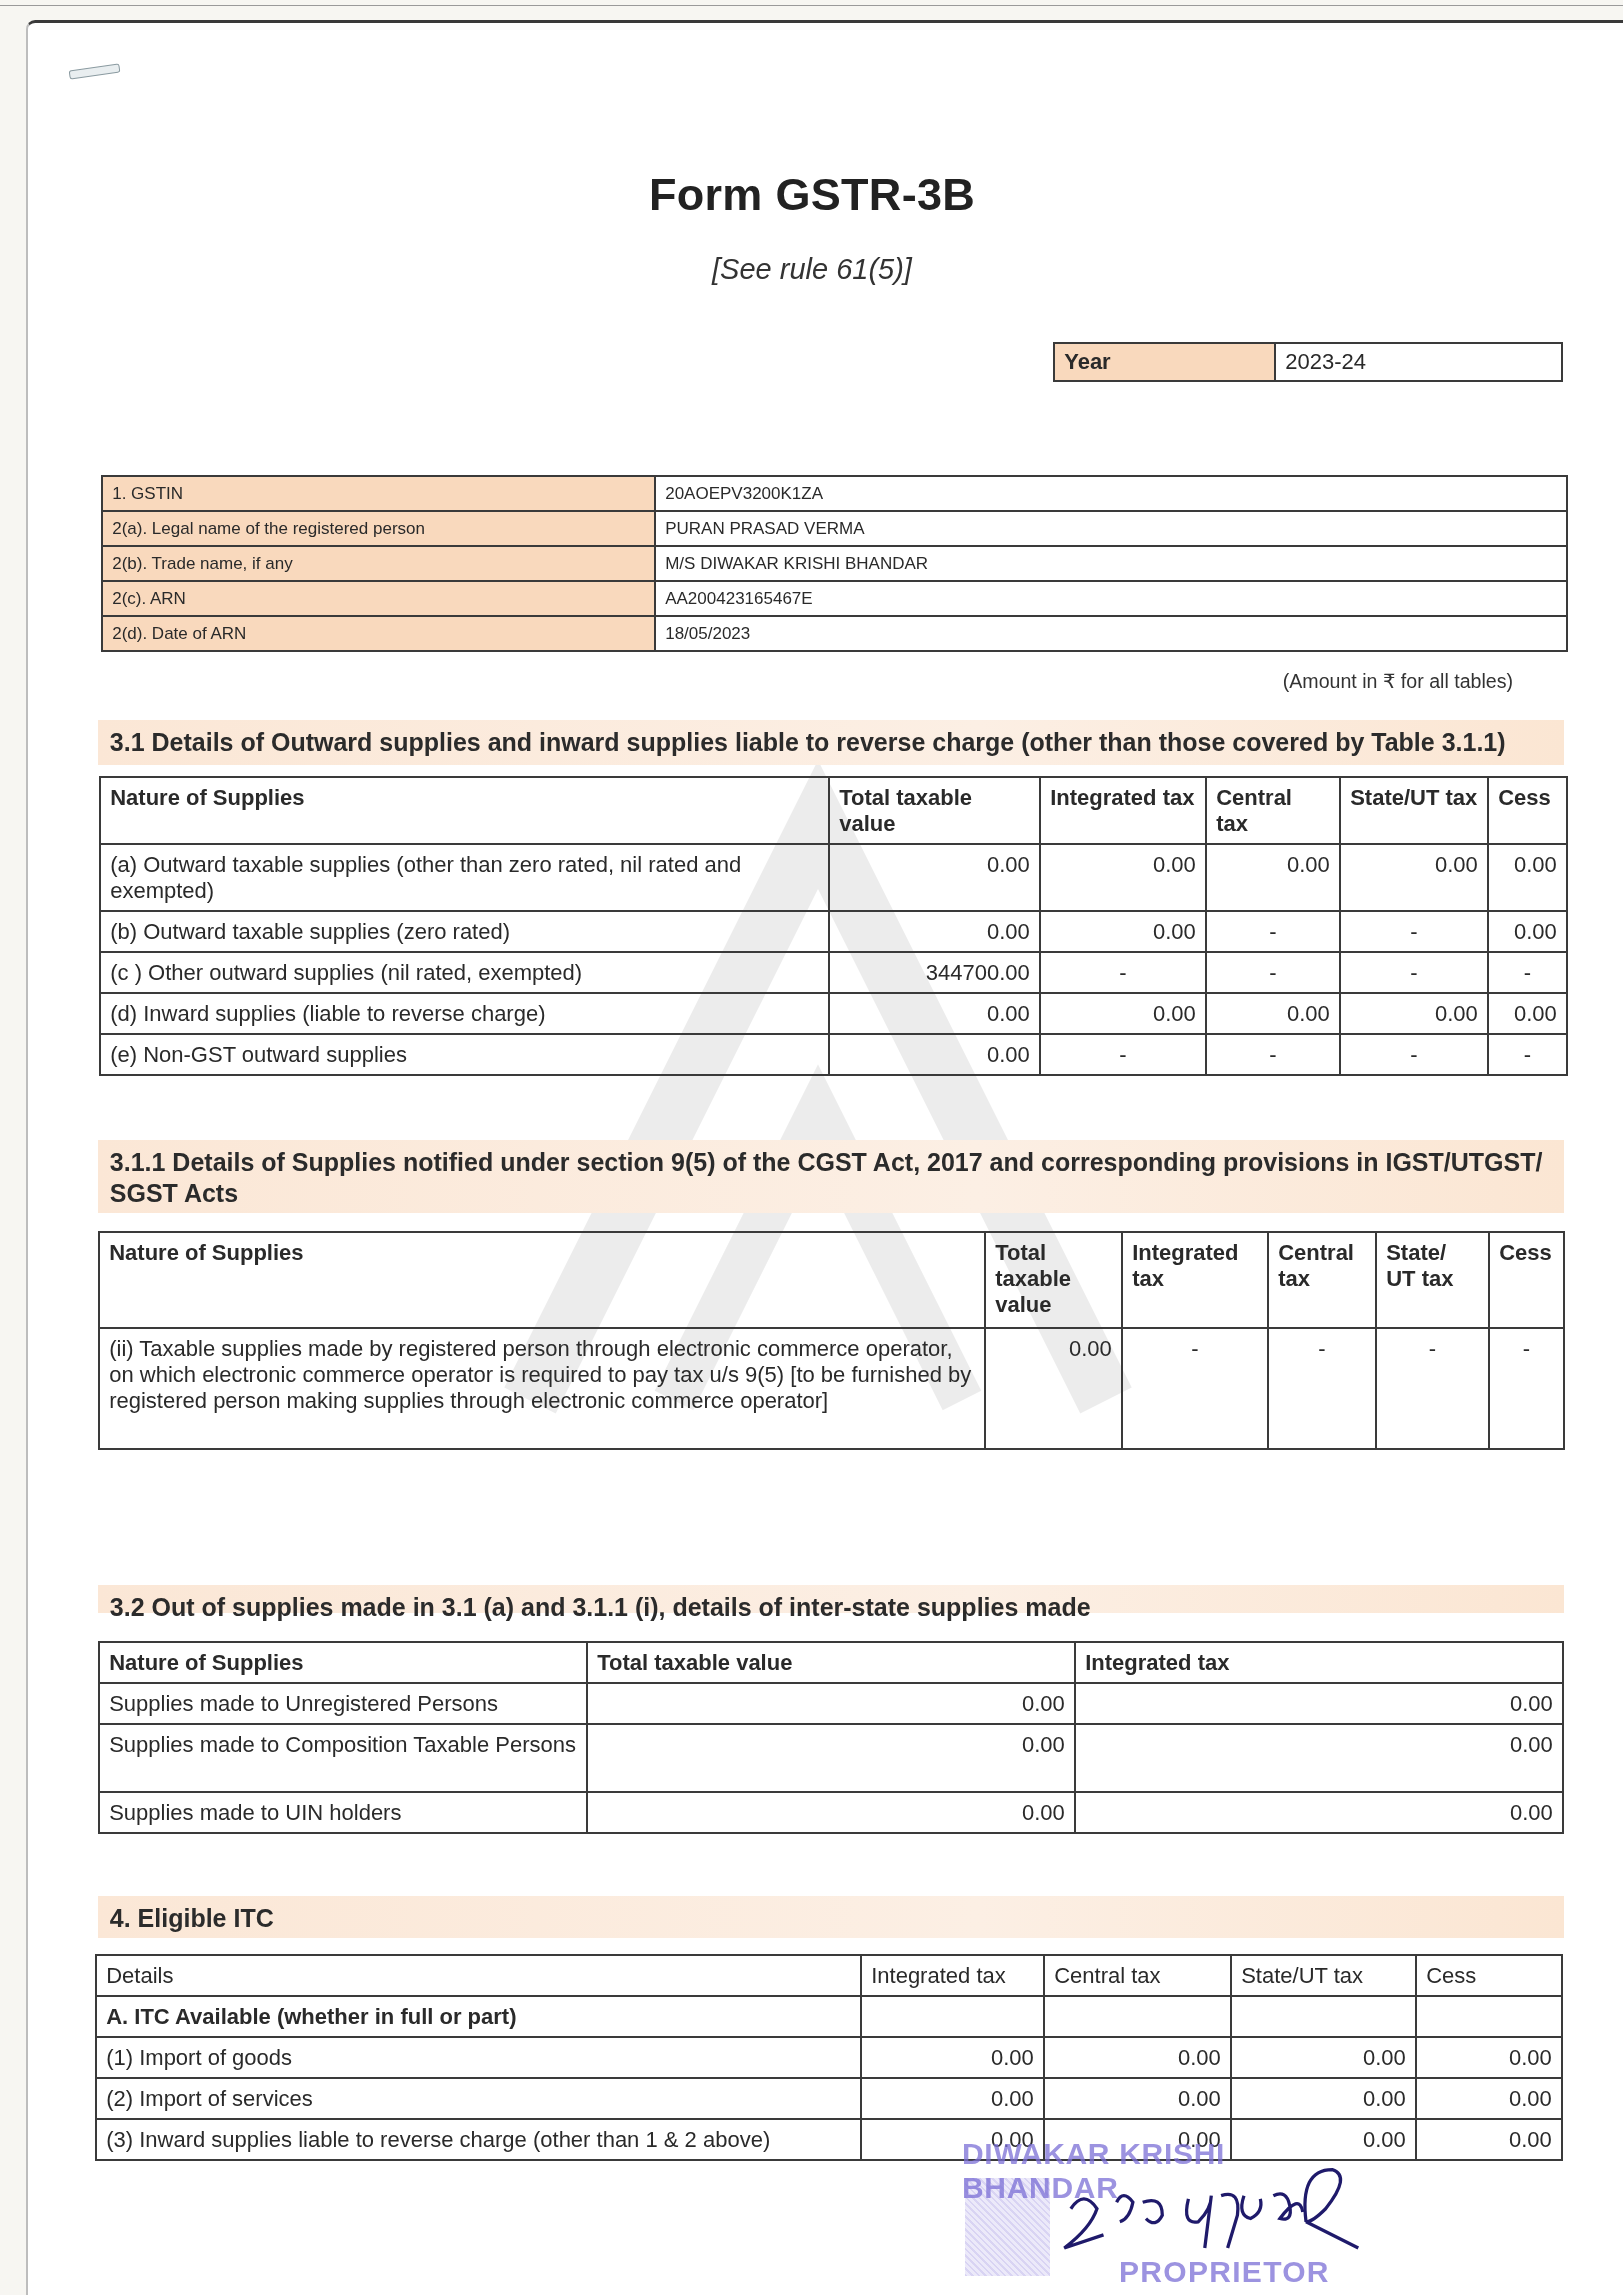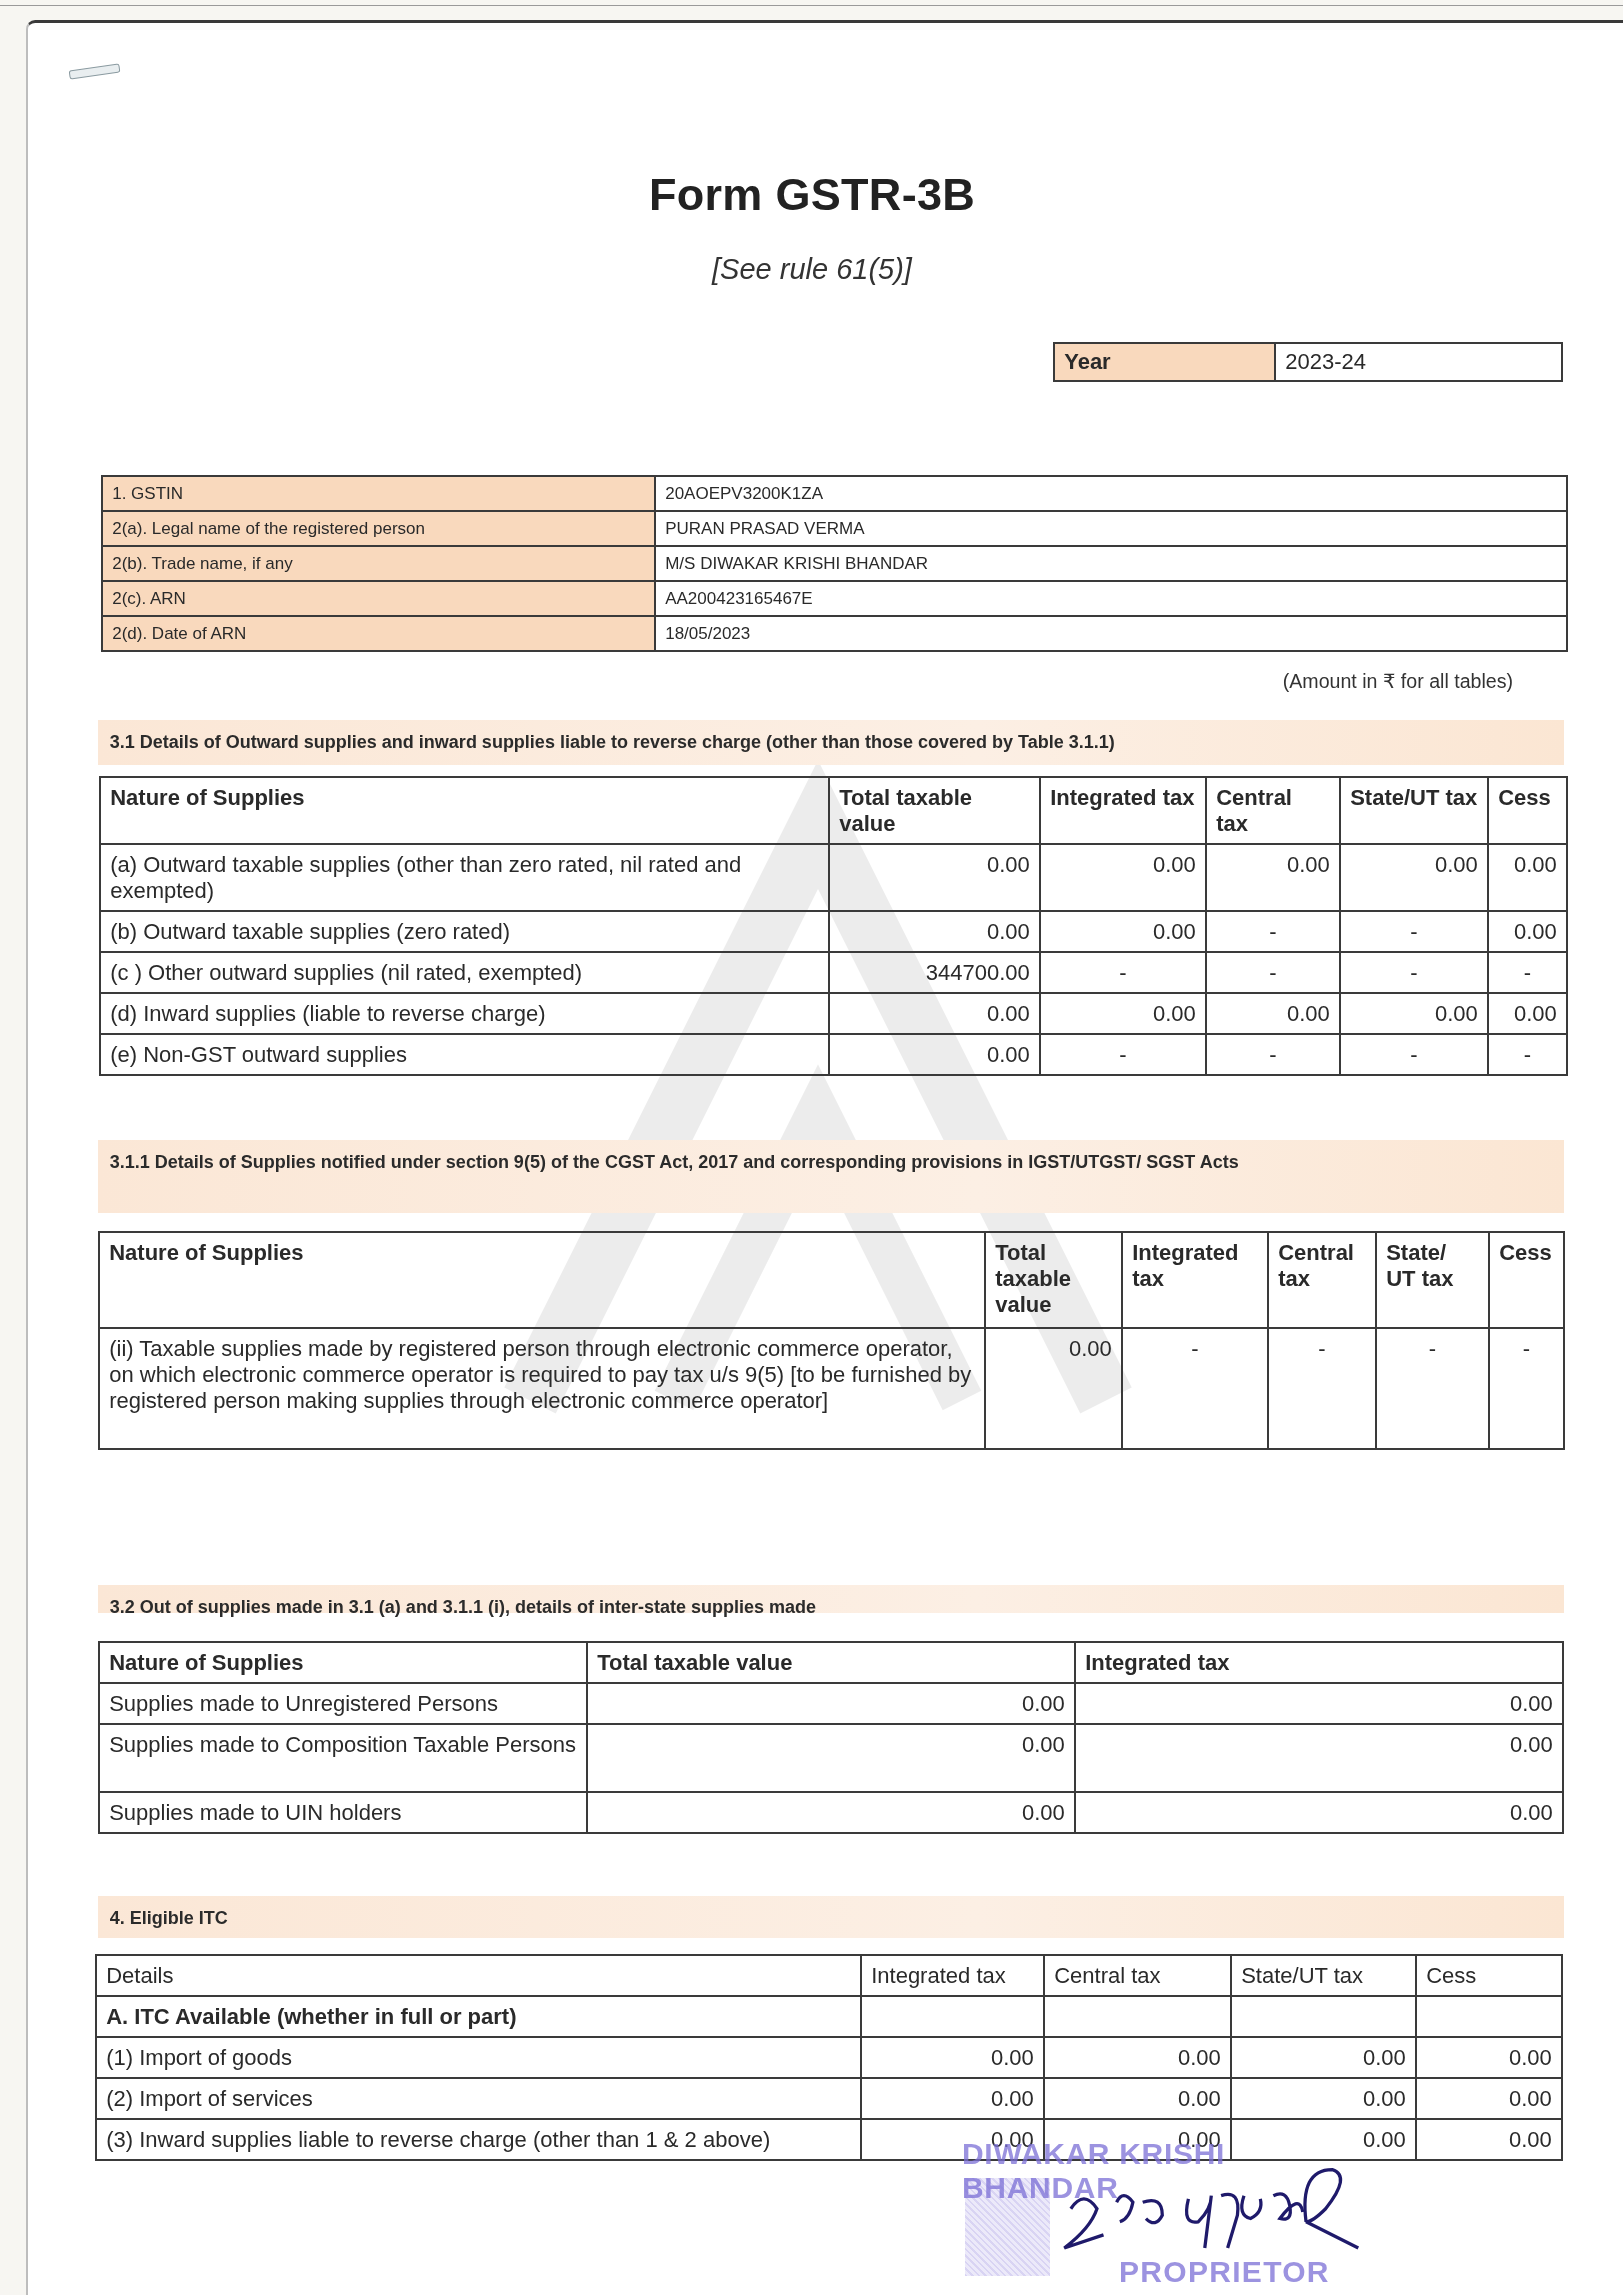--- a/index.html
+++ b/index.html
@@ -27,21 +27,21 @@
   .peach { background:#f9d9bd; }
   .num { text-align:right; }
   .dash { text-align:center; }
 
   .yp td { font-size:22px; height:36px; line-height:36px; }
   .yp td.peach { font-weight:bold; }
   .info td { font-size:17px; height:33px; line-height:33px; }
 
   .note { font-size:19.6px; top:670px; right:111px; color:#333; }
 
-  .sec-band { left:98px; width:1466px; background:linear-gradient(90deg,#fbe7d6,#fcefe4 60%,#fbe6d3); font-size:18px; font-weight:bold; color:#2b2b2b; padding:6.5px 11.8px; box-sizing:border-box; line-height:31px; }
+  .sec-band { left:98px; width:1466px; background:linear-gradient(90deg,#fbe7d6,#fcefe4 60%,#fbe6d3); font-size:25px; font-weight:bold; color:#2b2b2b; padding:6.5px 11.8px; box-sizing:border-box; line-height:31px; }
 
   .t31 td, .t31 th { font-size:22px; line-height:26px; padding-top:6.5px; padding-bottom:6.5px; }
   .t31 th { font-weight:bold; }
   .t311 td, .t311 th { font-size:22px; line-height:26px; padding-top:6.5px; padding-bottom:6.5px; }
   .t311 th { font-weight:bold; }
   .t32 td, .t32 th { font-size:22px; line-height:26px; padding-top:6.5px; padding-bottom:6.5px; }
   .t32 th { font-weight:bold; }
   .t4 td, .t4 th { font-size:22px; line-height:26px; padding-top:6.5px; padding-bottom:6.5px; }
   .t4 th { font-weight:bold; }
   .t4 .sub td.lbl { font-weight:bold; }

